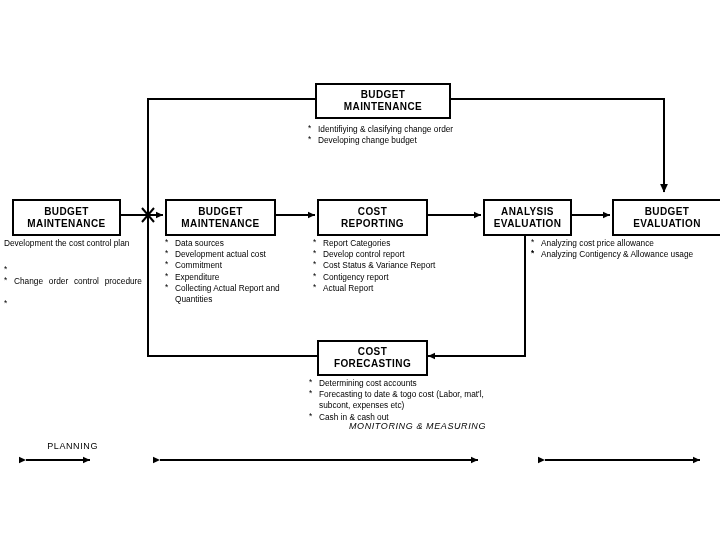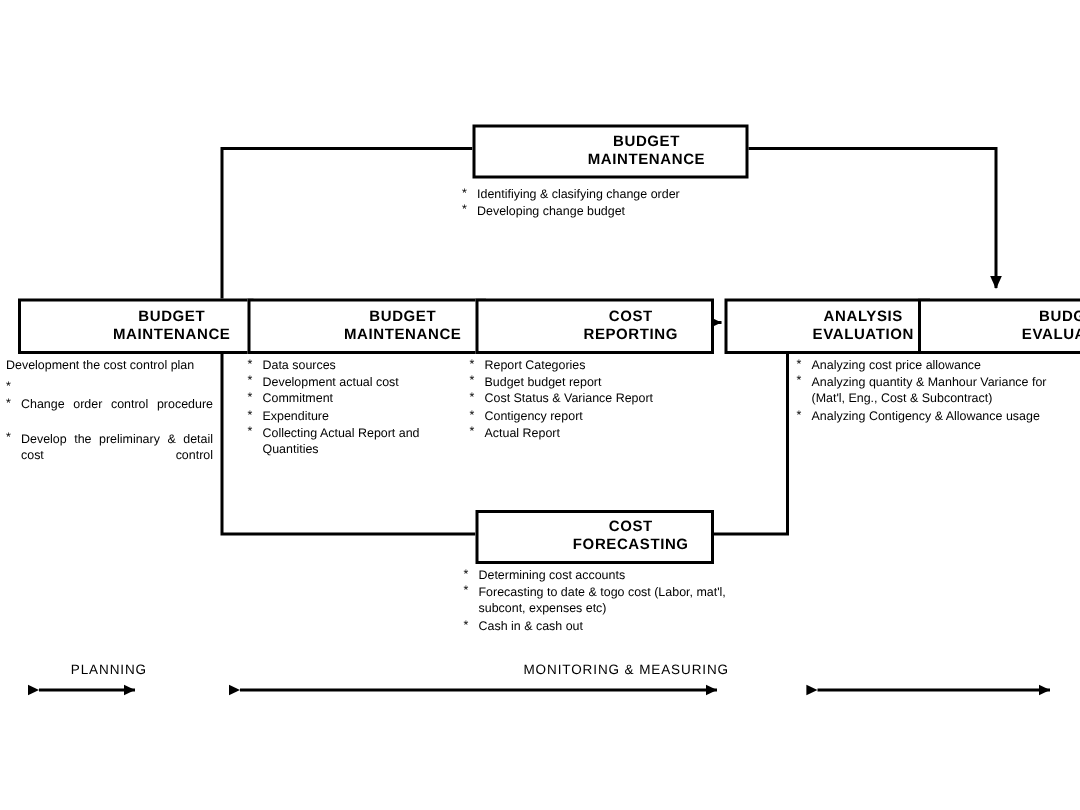--- a/index.html
+++ b/index.html
@@ -4,25 +4,25 @@
 <style>
   html,body{margin:0;padding:0;background:#ffffff;}
   body{width:720px;height:540px;overflow:hidden;
        font-family:"Liberation Sans","DejaVu Sans",sans-serif;color:#000;}
   #canvas{position:relative;width:720px;height:540px;}
   svg.lines{position:absolute;left:0;top:0;width:720px;height:540px;pointer-events:none;}
 
   .box{position:absolute;border:2px solid #000;background:#fff;
        display:flex;flex-direction:column;align-items:center;justify-content:center;
        font-size:10px;font-weight:bold;line-height:12px;letter-spacing:.4px;
-       text-align:center;z-index:3;padding-left:48px;}
+       text-align:center;z-index:3;}
   .box span{display:block;}
 
   .bullets{position:absolute;font-size:8.3px;line-height:11.2px;z-index:2;}
-  .bullets .lead{margin:0 0 4px 0;text-align:justify;}
+  .bullets .lead{margin:0 0 16px 0;text-align:justify;}
   .bullets ul{list-style:none;margin:0;padding:0;}
   .bullets li{position:relative;padding-left:10px;margin:0;}
   .bullets li .ast{position:absolute;left:0;top:-1px;}
   .just li{text-align:justify;}
   .just li::after{content:"";display:inline-block;width:100%;}
 
   .phase{position:absolute;z-index:2;}
   .phase .plabel{position:absolute;bottom:9px;width:100%;text-align:right;
                  font-size:9px;letter-spacing:.6px;white-space:nowrap;}
 </style>
@@ -141,21 +141,20 @@
     <ul>
       <li>
         <span class="ast">*</span>
       </li>
       <li>
         <span class="ast">*</span>
         <span>Change order control procedure</span>
       </li>
       <li>
         <span class="ast">*</span>
-        <span>Develop the preliminary &amp; detail cost control</span>
       </li>
     </ul>
   </div>
 
   <div class="bullets" style="left:165px;top:238px;width:142px;">
     <ul>
       <li>
         <span class="ast">*</span>
         <span>Data sources</span>
       </li>
@@ -179,21 +178,21 @@
   </div>
 
   <div class="bullets" style="left:313px;top:238px;width:160px;">
     <ul>
       <li>
         <span class="ast">*</span>
         <span>Report Categories</span>
       </li>
       <li>
         <span class="ast">*</span>
-        <span>Budget budget report</span>
+        <span>Develop control report</span>
       </li>
       <li>
         <span class="ast">*</span>
         <span>Cost Status &amp; Variance Report</span>
       </li>
       <li>
         <span class="ast">*</span>
         <span>Contigency report</span>
       </li>
       <li>
@@ -204,21 +203,20 @@
   </div>
 
   <div class="bullets" style="left:531px;top:238px;width:186px;">
     <ul>
       <li>
         <span class="ast">*</span>
         <span>Analyzing cost price allowance</span>
       </li>
       <li>
         <span class="ast">*</span>
-        <span>Analyzing quantity &amp; Manhour Variance for (Mat'l, Eng., Cost &amp; Subcontract)</span>
       </li>
       <li>
         <span class="ast">*</span>
         <span>Analyzing Contigency &amp; Allowance usage</span>
       </li>
     </ul>
   </div>
 
   <div class="bullets" style="left:309px;top:378px;width:200px;">
     <ul>
@@ -233,17 +231,17 @@
       <li>
         <span class="ast">*</span>
         <span>Cash in &amp; cash out</span>
       </li>
     </ul>
   </div>
 
   <div class="phase" style="left:18px;top:424px;width:80px;height:36px;">
     <div class="plabel">PLANNING</div>
   </div>
-  <div class="phase" style="left:152px;top:424px;width:334px;height:36px;">
+  <div class="phase" style="left:152px;top:404px;width:334px;height:36px;font-style:italic;">
     <div class="plabel">MONITORING &amp; MEASURING</div>
   </div>
 
 </div>
 
 </body></html>

